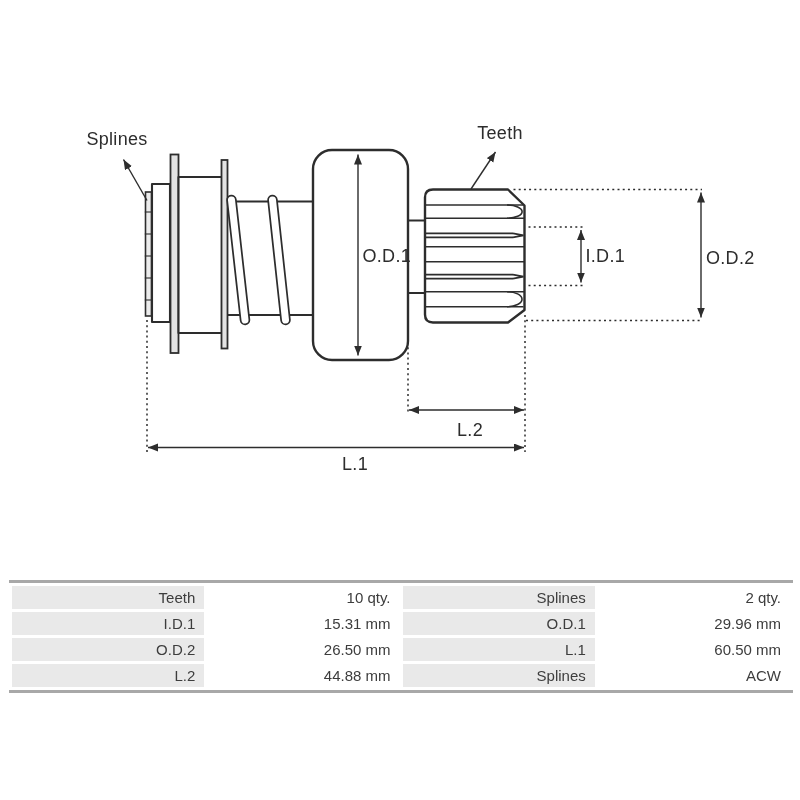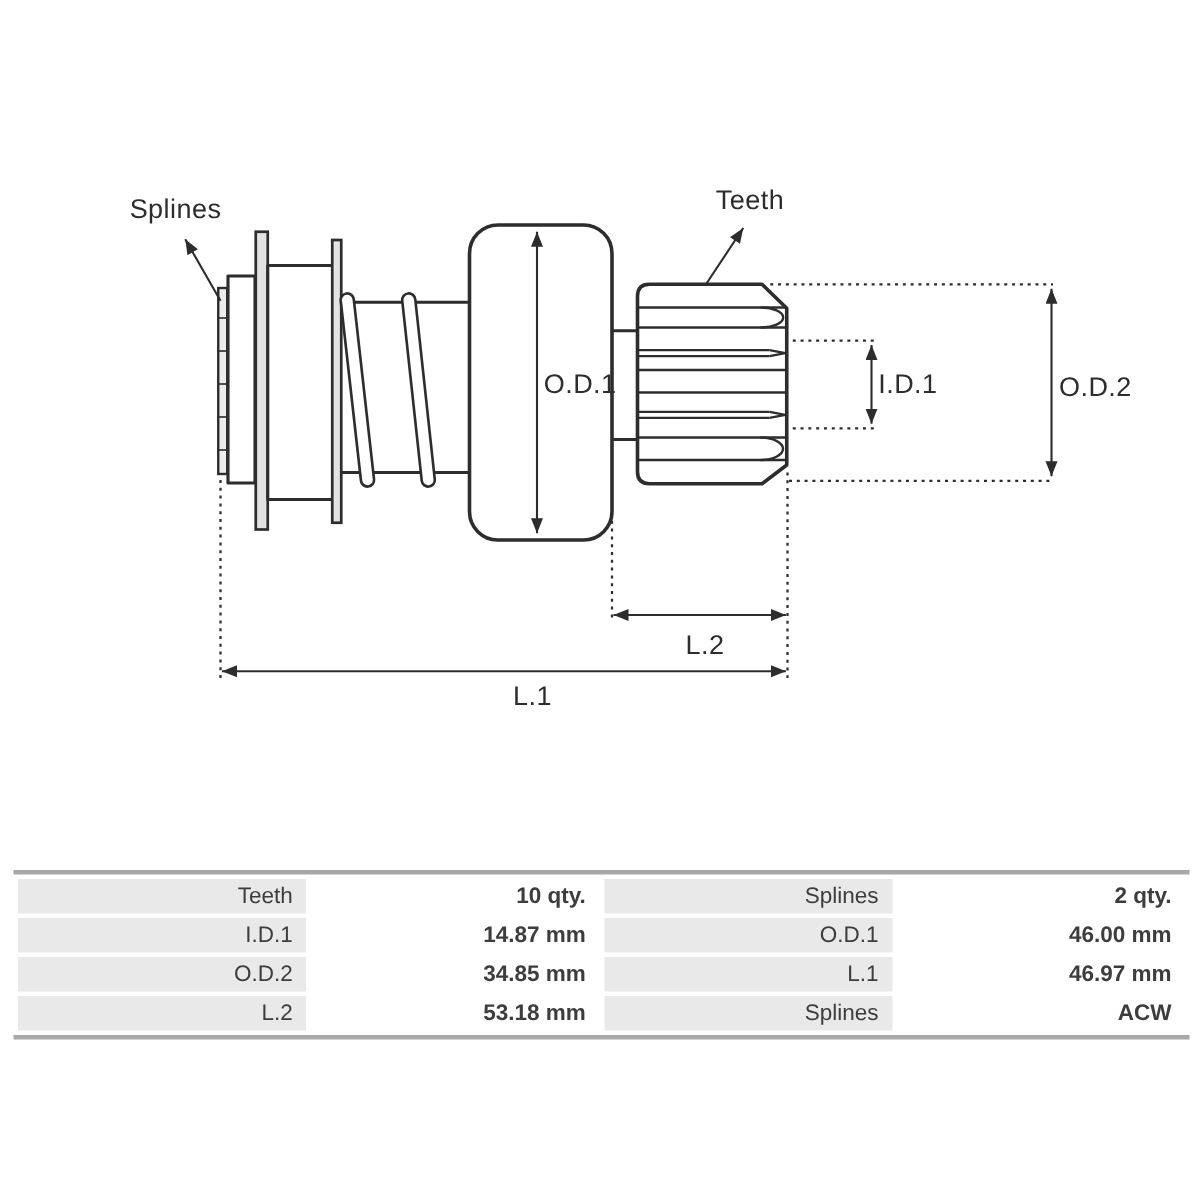--- a/index.html
+++ b/index.html
@@ -44,21 +44,21 @@
     height: 23px;
     font-size: 15px;
     color: #3d3d3d;
     text-align: right;
     padding: 0 9px 0 0;
     vertical-align: middle;
     overflow: hidden;
     white-space: nowrap;
   }
   #spec-table-wrap td.lbl-cell { background: #e9e9e9; }
-  #spec-table-wrap td.val-cell { background: #ffffff; font-weight: bold; }
+  #spec-table-wrap td.val-cell { background: #ffffff; }
 </style>
 </head>
 <body>
 
 <div id="screen">
 
   <svg id="drawing-svg" width="800" height="560" viewBox="0 0 800 560" xmlns="http://www.w3.org/2000/svg">
     <defs>
       <marker id="ah" markerUnits="userSpaceOnUse" markerWidth="11" markerHeight="9" refX="10" refY="4" orient="auto-start-reverse">
         <path d="M0,0 L10,4 L0,8 Z" fill="#2d2d2d"></path>
@@ -174,33 +174,33 @@
         </colgroup>
       <tbody>
         <tr>
           <td class="lbl-cell">Teeth</td>
           <td class="val-cell">10 qty.</td>
           <td class="lbl-cell">Splines</td>
           <td class="val-cell">2 qty.</td>
         </tr>
         <tr>
           <td class="lbl-cell">I.D.1</td>
-          <td class="val-cell">14.87 mm</td>
+          <td class="val-cell">15.31 mm</td>
           <td class="lbl-cell">O.D.1</td>
-          <td class="val-cell">46.00 mm</td>
+          <td class="val-cell">29.96 mm</td>
         </tr>
         <tr>
           <td class="lbl-cell">O.D.2</td>
-          <td class="val-cell">34.85 mm</td>
+          <td class="val-cell">26.50 mm</td>
           <td class="lbl-cell">L.1</td>
-          <td class="val-cell">46.97 mm</td>
+          <td class="val-cell">60.50 mm</td>
         </tr>
         <tr>
           <td class="lbl-cell">L.2</td>
-          <td class="val-cell">53.18 mm</td>
+          <td class="val-cell">44.88 mm</td>
           <td class="lbl-cell">Splines</td>
           <td class="val-cell">ACW</td>
         </tr>
       </tbody>
     </table>
   </div>
 
 </div>
 
 </body></html>

